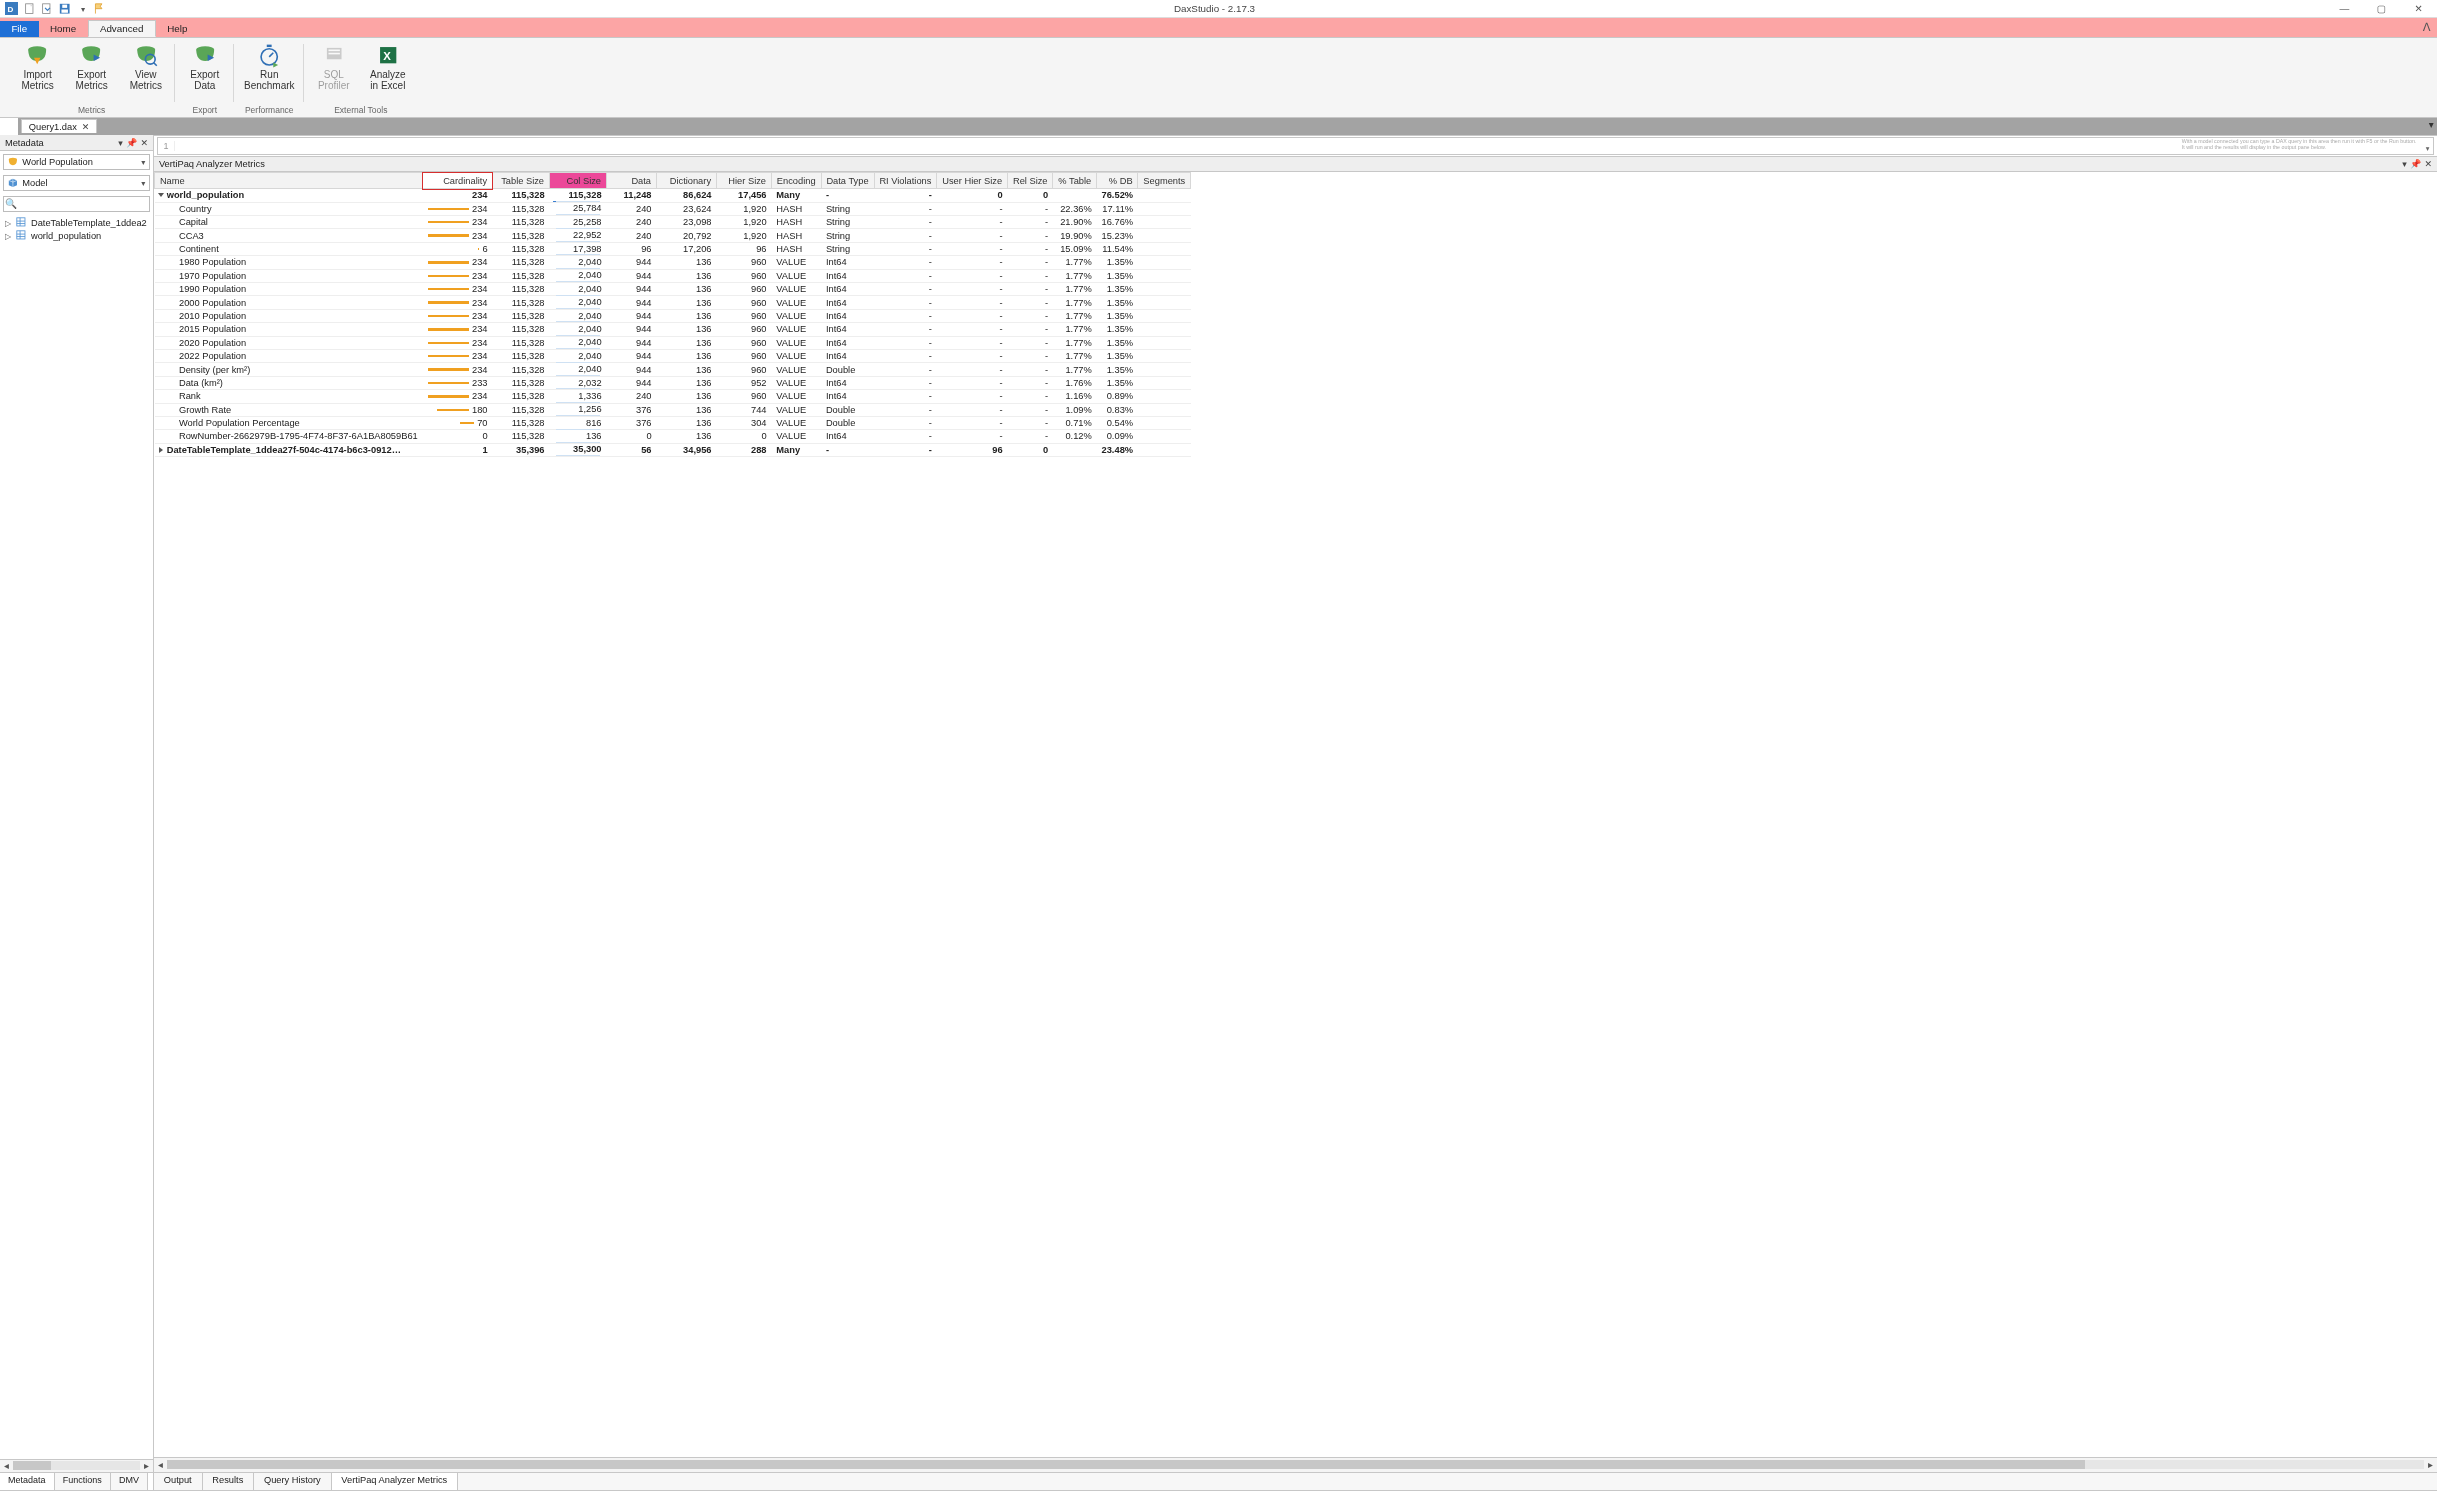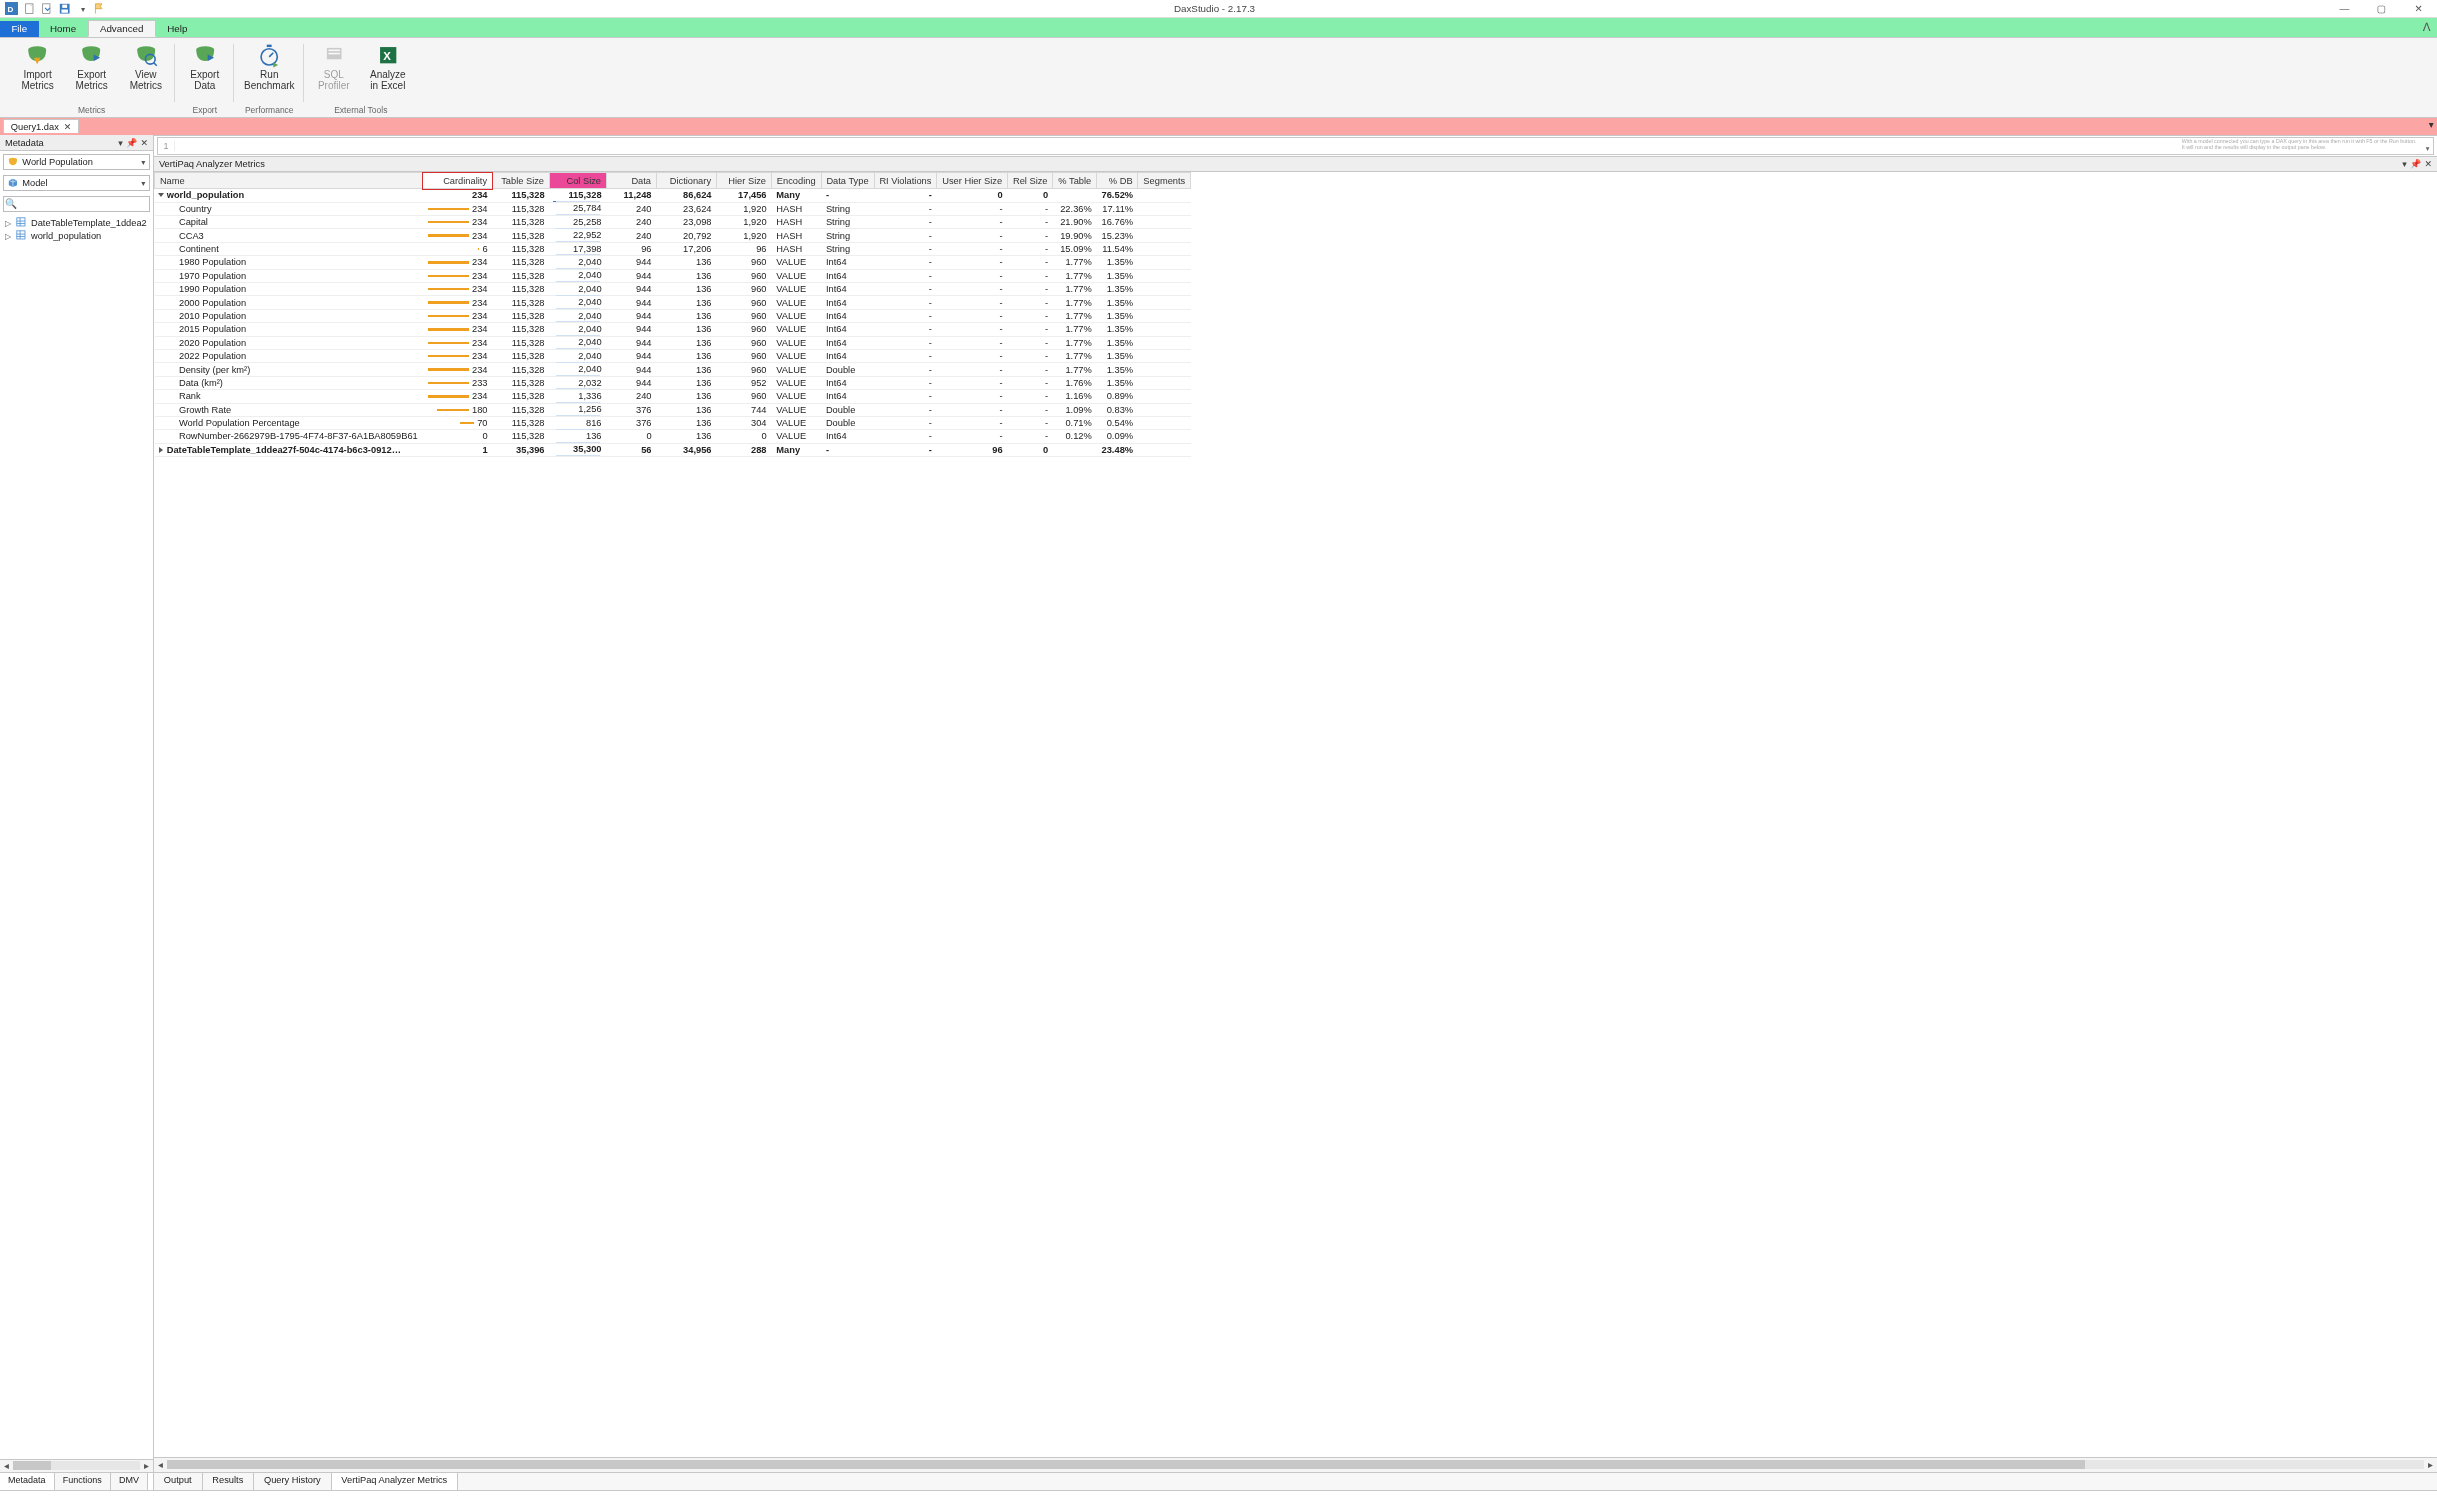--- a/index.html
+++ b/index.html
@@ -9,39 +9,39 @@
   
   .titlebar { height: 18px; background: #fff; display: flex; align-items: center; position: relative; border-bottom: 0.8px solid #ddd; }
   .titlebar .qat { display:flex; align-items:center; gap:4.9px; padding-left:4.9px; }
   .titlebar .qat .qbtn { width:13px; height:13px; display:flex; align-items:center; justify-content:center; }
   .titlebar .title { position:absolute; left:0; right:8px; text-align:center; font-size:9.8px; color:#444; pointer-events:none; }
   .titlebar .wincontrols { margin-left:auto; display:flex; }
   .titlebar .wincontrols .wbtn { width:37px; height:18px; display:flex; align-items:center; justify-content:center; color:#555; }
   .titlebar .flag { width:18px; height:18px; display:flex; align-items:center; justify-content:center; color:#e0a030; margin-right:3.3px; }
 
   
-  .tabstrip { height: 19.5px; background:#86efac; display:flex; align-items:flex-end; border-bottom:0.8px solid #c7c7c7; position:relative; }
+  .tabstrip { height: 19.5px; background:#fca5a5; display:flex; align-items:flex-end; border-bottom:0.8px solid #c7c7c7; position:relative; }
   .tabstrip .tab { padding:2.4px 11.4px; font-size:9.8px; cursor:pointer; }
   .tabstrip .tab.file { background:#1e6fd6; color:#fff; }
   .tabstrip .tab.active { background:#f5f5f5; border:0.8px solid #c7c7c7; border-bottom:0.8px solid #f5f5f5; margin-bottom:-0.8px; }
   .tabstrip .collapsebtn { position:absolute; right:6.5px; top:2.4px; font-size:11.4px; color:#555; }
 
   
   .ribbon { height:80px; background:#f5f5f5; border-bottom:0.8px solid #c7c7c7; display:flex; padding:3.3px 8.1px 0px 8.1px; gap:0; }
   .ribgroup { display:flex; flex-direction:column; align-items:center; padding:0 6.5px; position:relative; }
   .ribgroup:not(:last-child)::after { content:""; position:absolute; right:0; top:3.3px; bottom:14.6px; width:0.8px; background:#d7d7d7; }
   .ribgroup .items { display:flex; gap:8.1px; }
   .ribitem { display:flex; flex-direction:column; align-items:center; width:46px; padding-top:1.6px; cursor:pointer; }
   .ribitem .icon { width:26px; height:26px; display:flex; align-items:center; justify-content:center; }
   .ribitem .lbl { font-size:10px; text-align:center; line-height:10.6px; color:#333; margin-top:1.6px; white-space:pre-line; }
   .ribitem.disabled { opacity:0.45; }
   .ribgroup .grplbl { font-size:8.5px; color:#666; margin-top:auto; margin-bottom:1.6px; padding-top:3.3px; }
 
   
-  .doctabs { height:18px; background:#fca5a5; border-bottom:0.8px solid #c7c7c7; display:flex; align-items:center; position:relative; }
+  .doctabs { height:18px; background:#a3a3a3; border-bottom:0.8px solid #c7c7c7; display:flex; align-items:center; position:relative;margin-left:18px; }
   .doctab { background:#fff; border:0.8px solid #c7c7c7; border-bottom:none; padding:1.6px 6.5px; font-size:9.3px; margin-left:3.3px; display:flex; align-items:center; gap:4.9px; }
   .doctab .x { font-size:9px; color:#444; }
   .doctabs .menubtn { position:absolute; right:3.3px; top:1.6px; font-size:9.8px; color:#333; }
 
   
   .mainarea { position:absolute; top:135px; bottom:19.5px; left:0; right:0; display:flex; }
   .mainarea .leftpanel { width:154px; border-right:0.8px solid #c7c7c7; display:flex; flex-direction:column; background:#fff; }
   .panelheader { height:16.3px; background:#eee; border-bottom:0.8px solid #c7c7c7; display:flex; align-items:center; padding:0 4.9px; font-size:9.3px; }
   .panelheader .ctrls { margin-left:auto; display:flex; gap:3.3px; color:#444; font-size:9px; }
   .combo { margin:2.4px 3.3px; border:0.8px solid #bcbcbc; height:16.3px; display:flex; align-items:center; padding:0 3.3px; font-size:9.3px; background:#fff; position:relative; }

